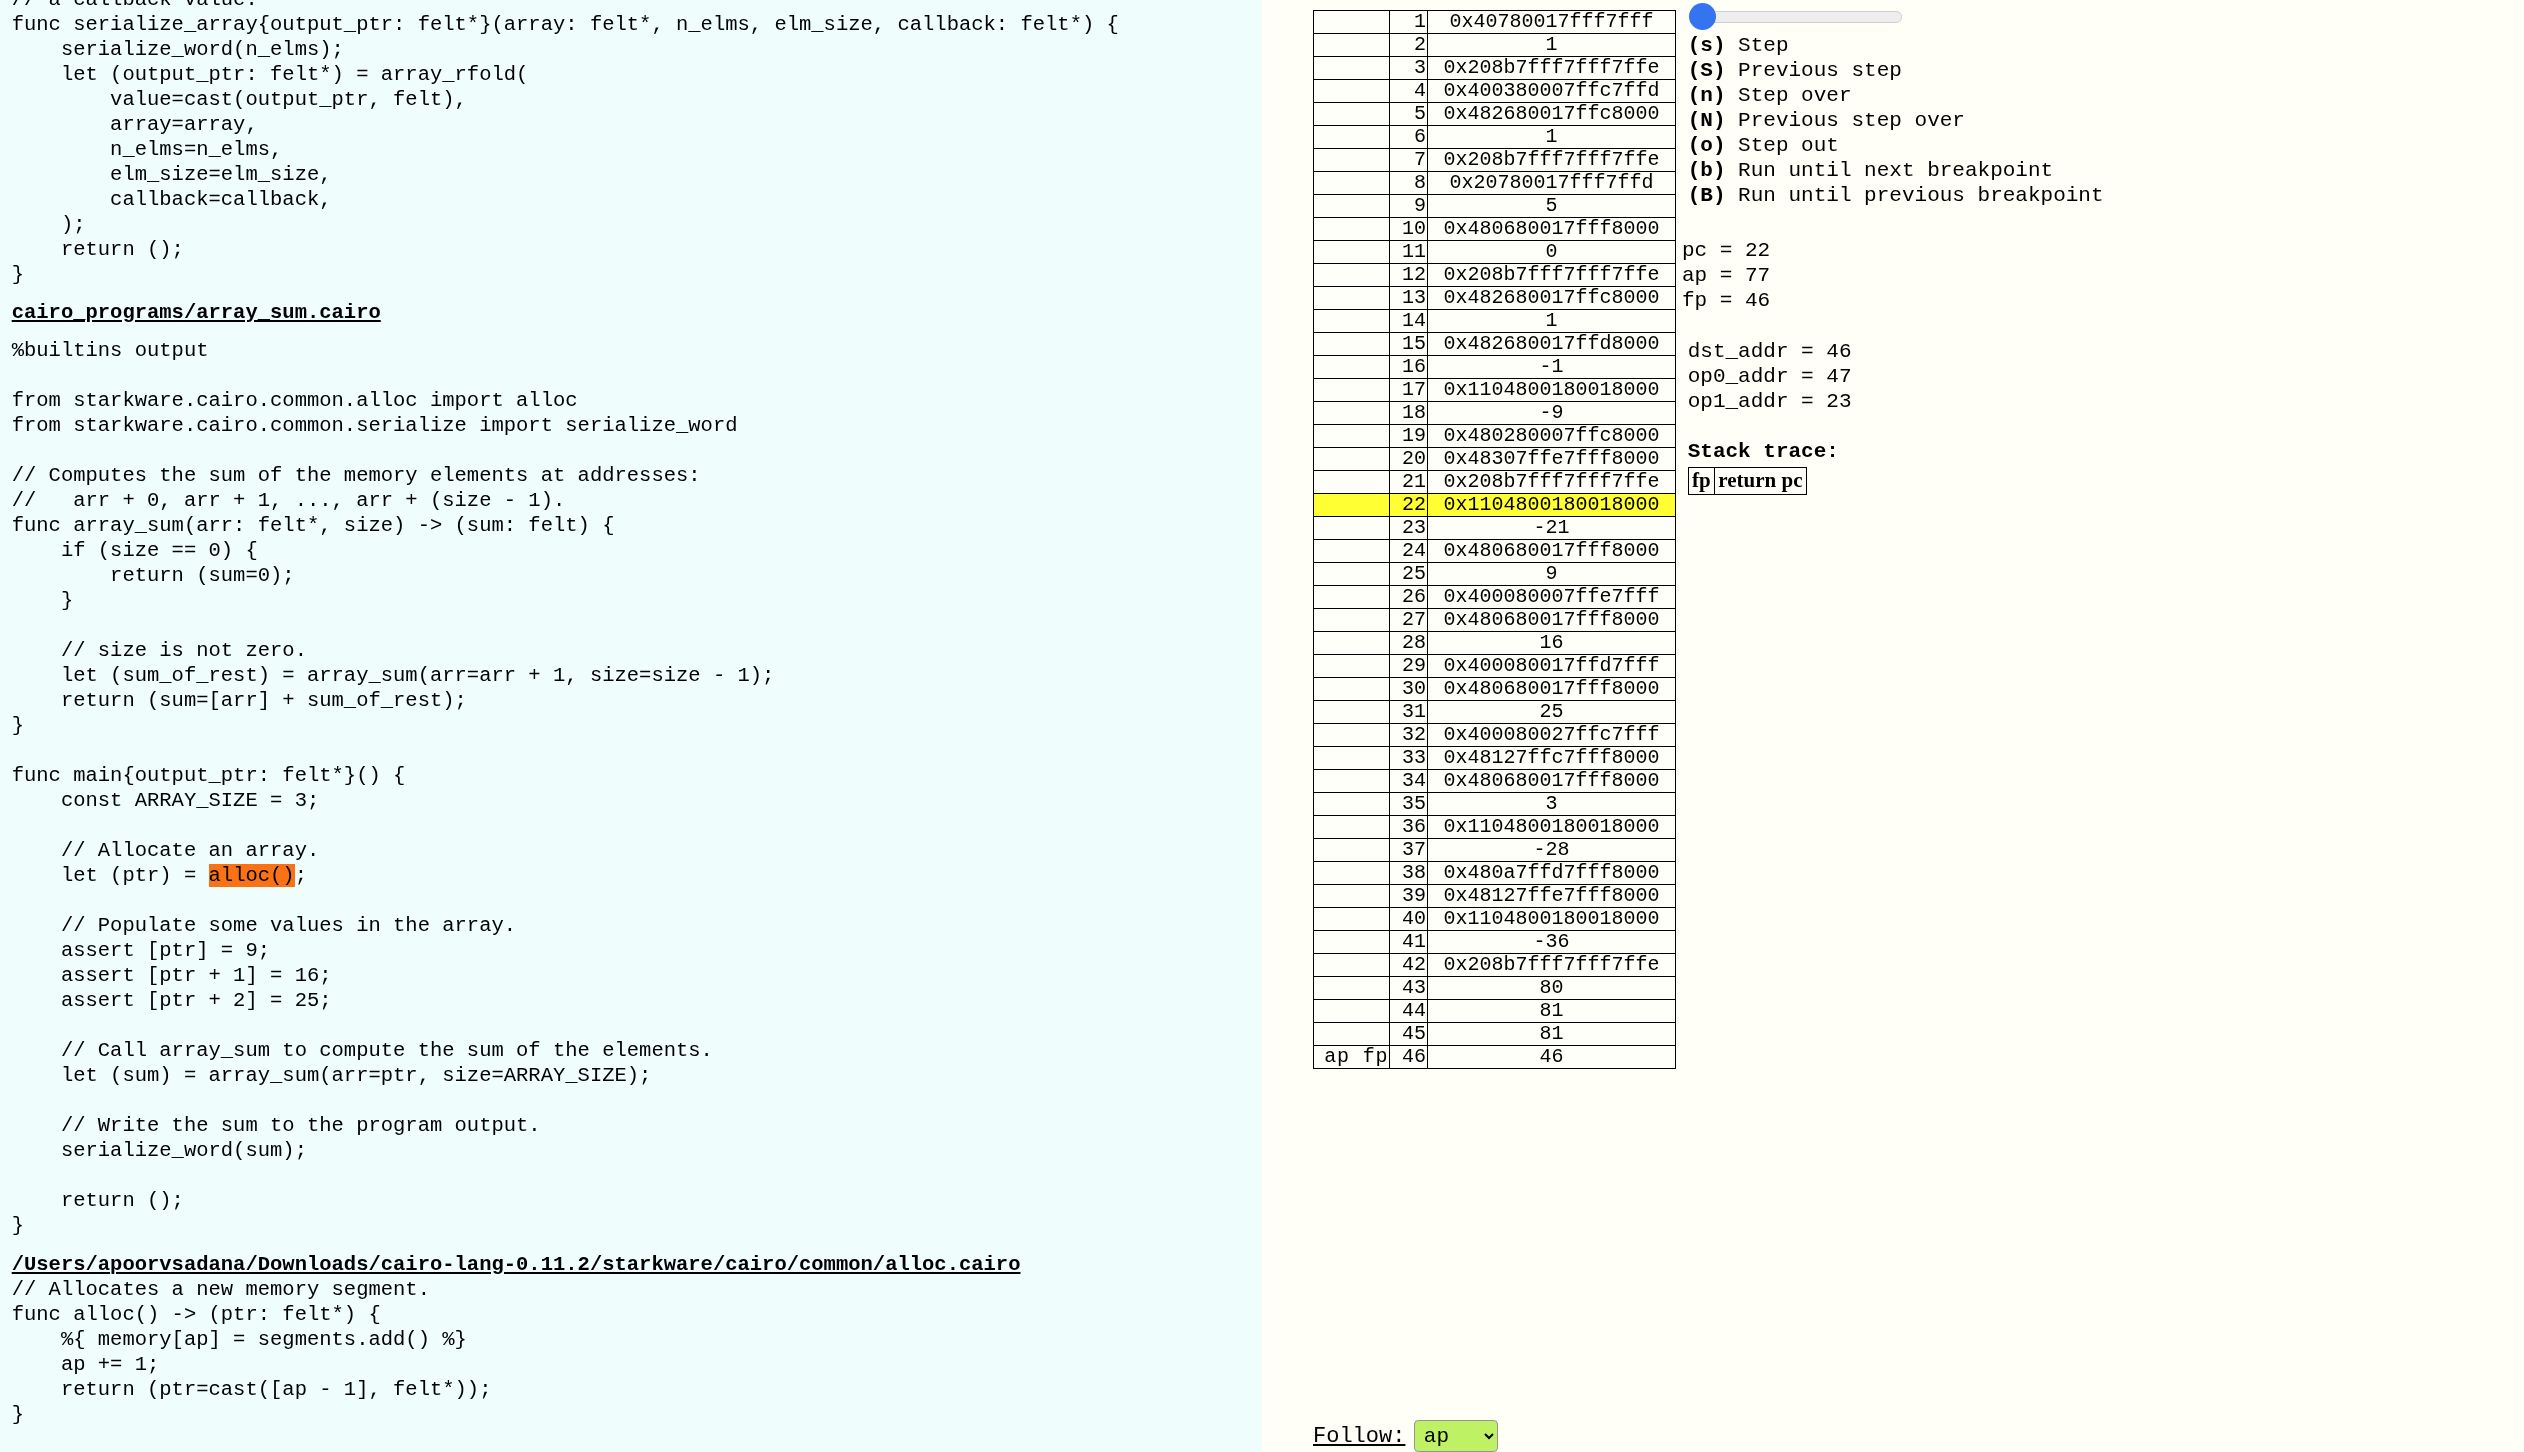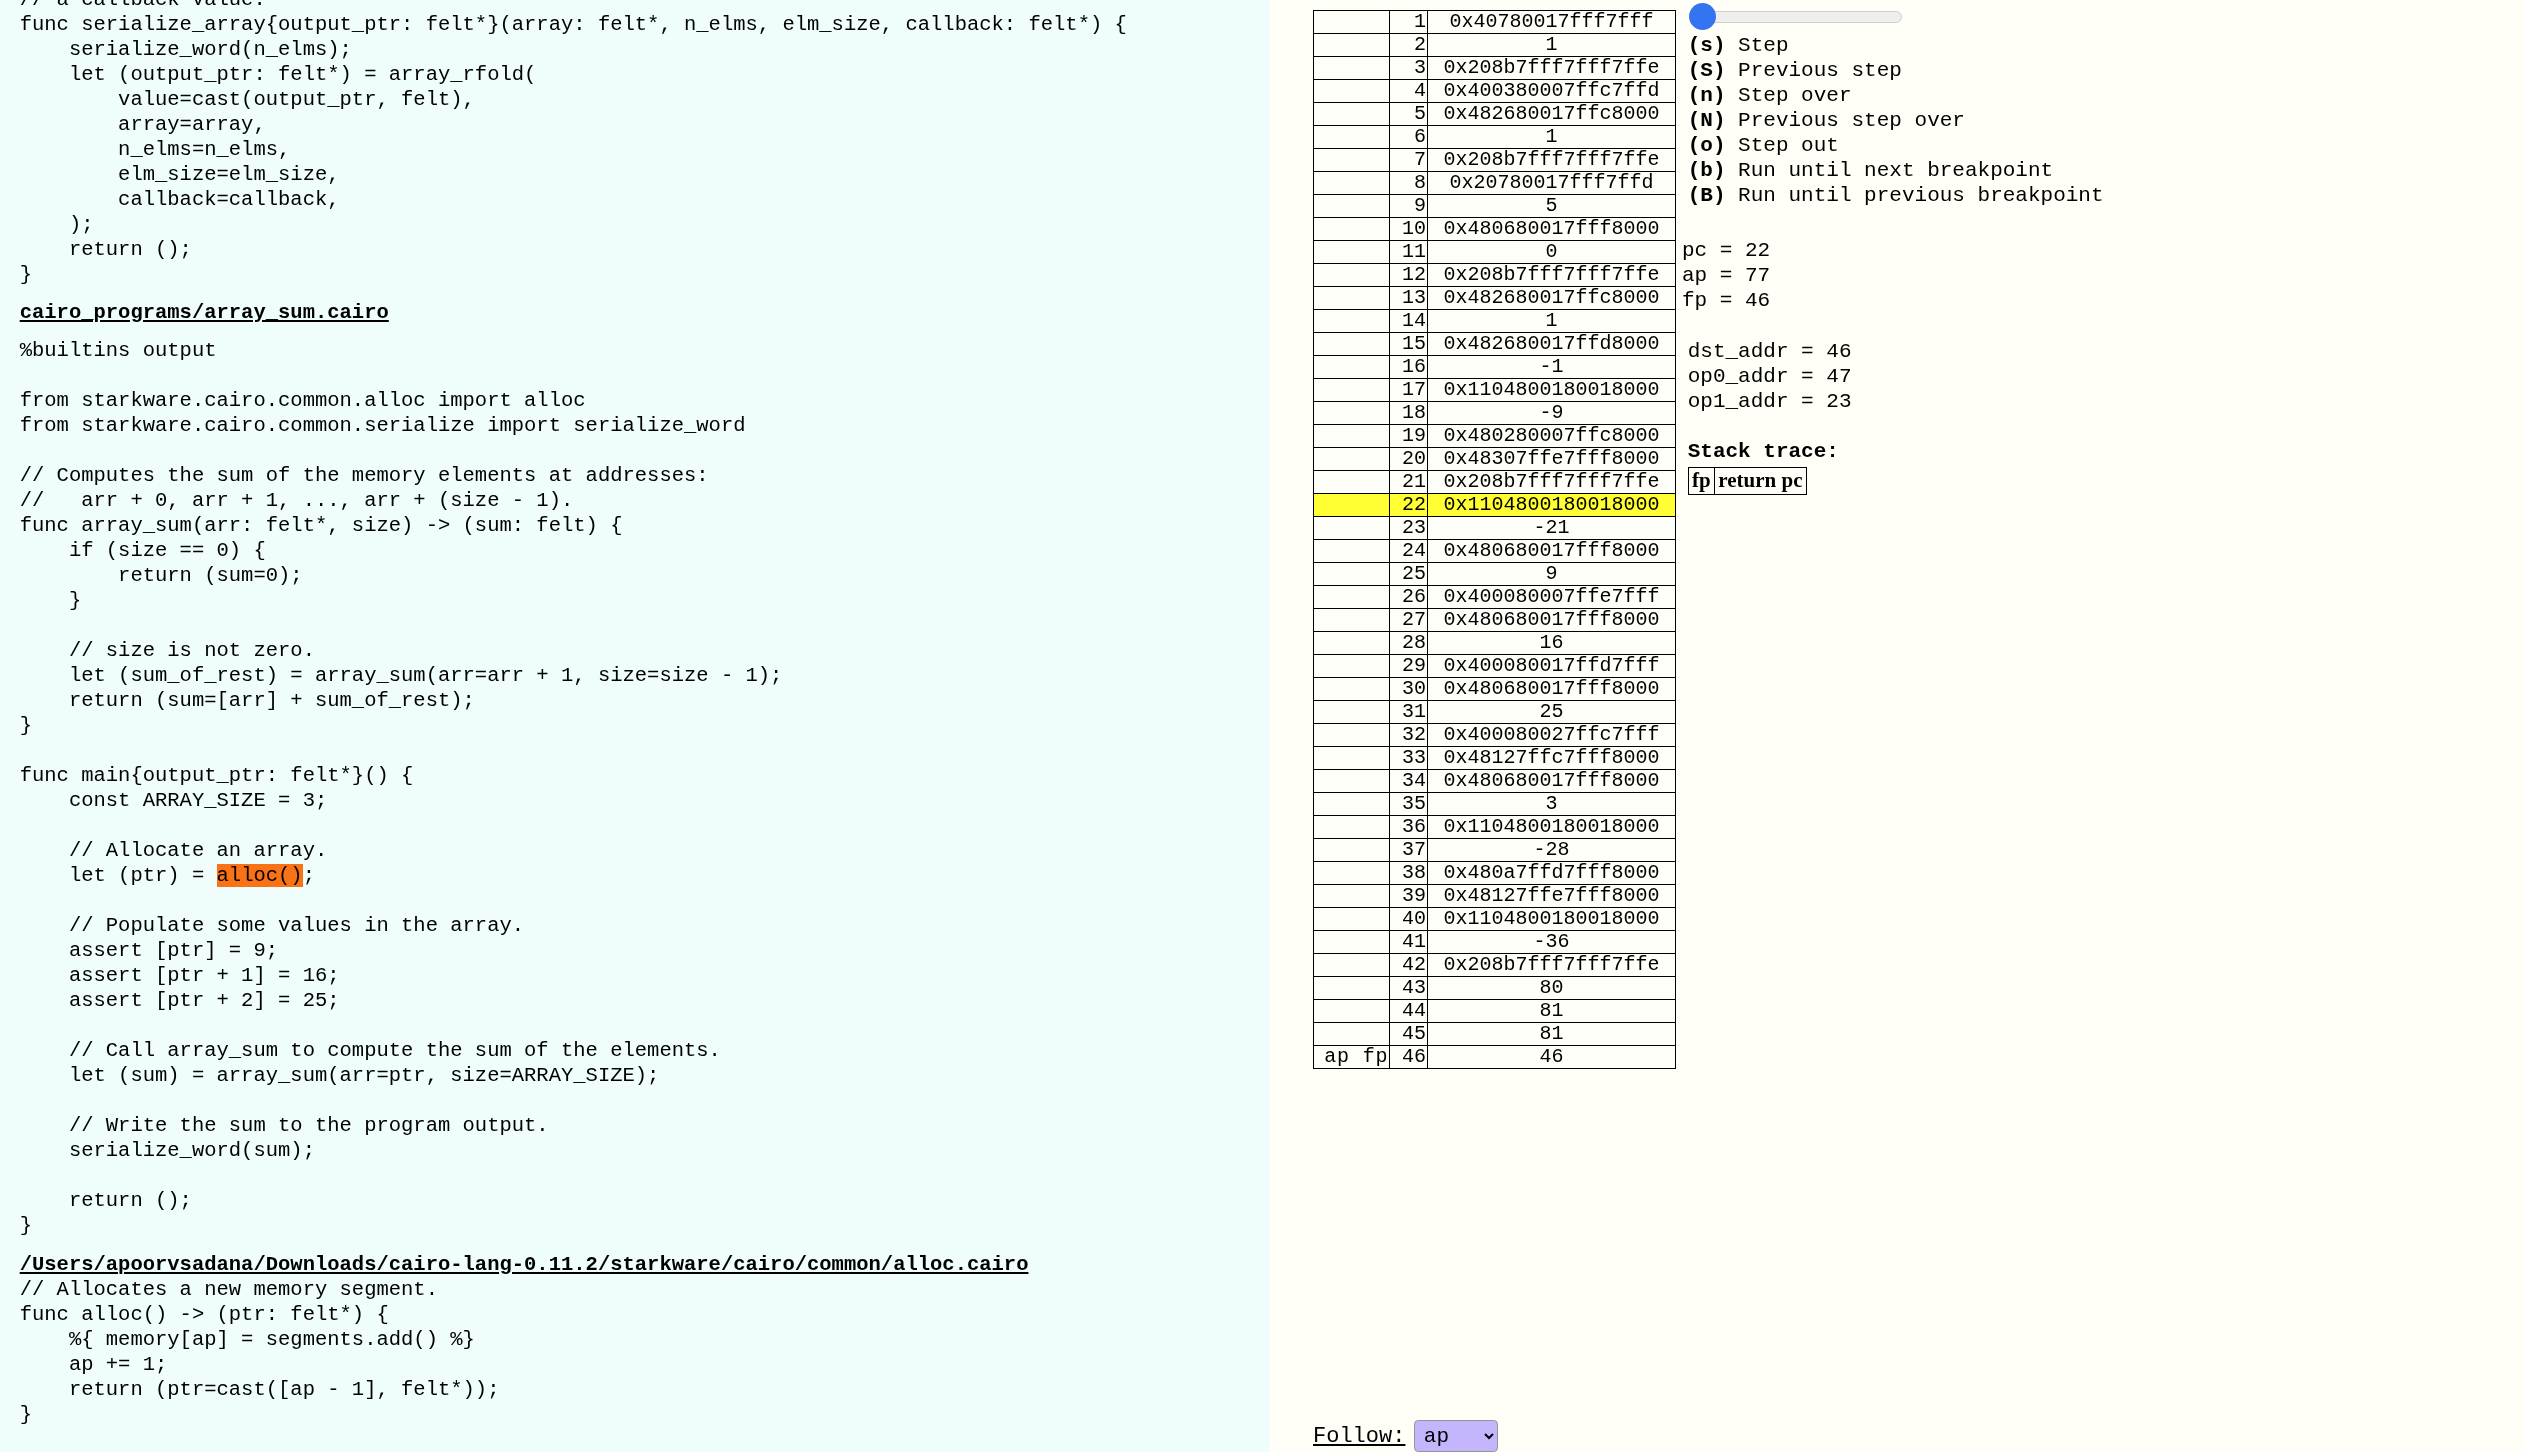--- a/index.html
+++ b/index.html
@@ -18,21 +18,20 @@
   }
 
   
   #code-panel {
     position: absolute;
     left: 0; top: 0;
     width: 1262px;
     height: 1452px;
     background: #effdfd;
     overflow: hidden;
-    padding-left: 8px;
   }
   .code-block {
     font-family: "Liberation Mono", "DejaVu Sans Mono", monospace;
     font-size: 20.5px;
     line-height: 25px;
     white-space: pre;
     color: #000;
     padding: 0 0 0 11.7px;
   }
   .file-head {
@@ -104,21 +103,21 @@
     font-size: 22px;
     color: #000;
     text-decoration: underline;
   }
   #follow-select {
     font-family: "Liberation Mono", "DejaVu Sans Mono", monospace;
     font-size: 21px;
     padding: 1px 5px;
     border: 1.3px solid #949494;
     border-radius: 4.2px;
-    background: #c4b5fd;
+    background: #bef264;
     color: #000;
     width: 84px;
     height: 32px;
   }
 
   
   #right-panel {
     position: absolute;
     left: 1681px;
     top: 0;

